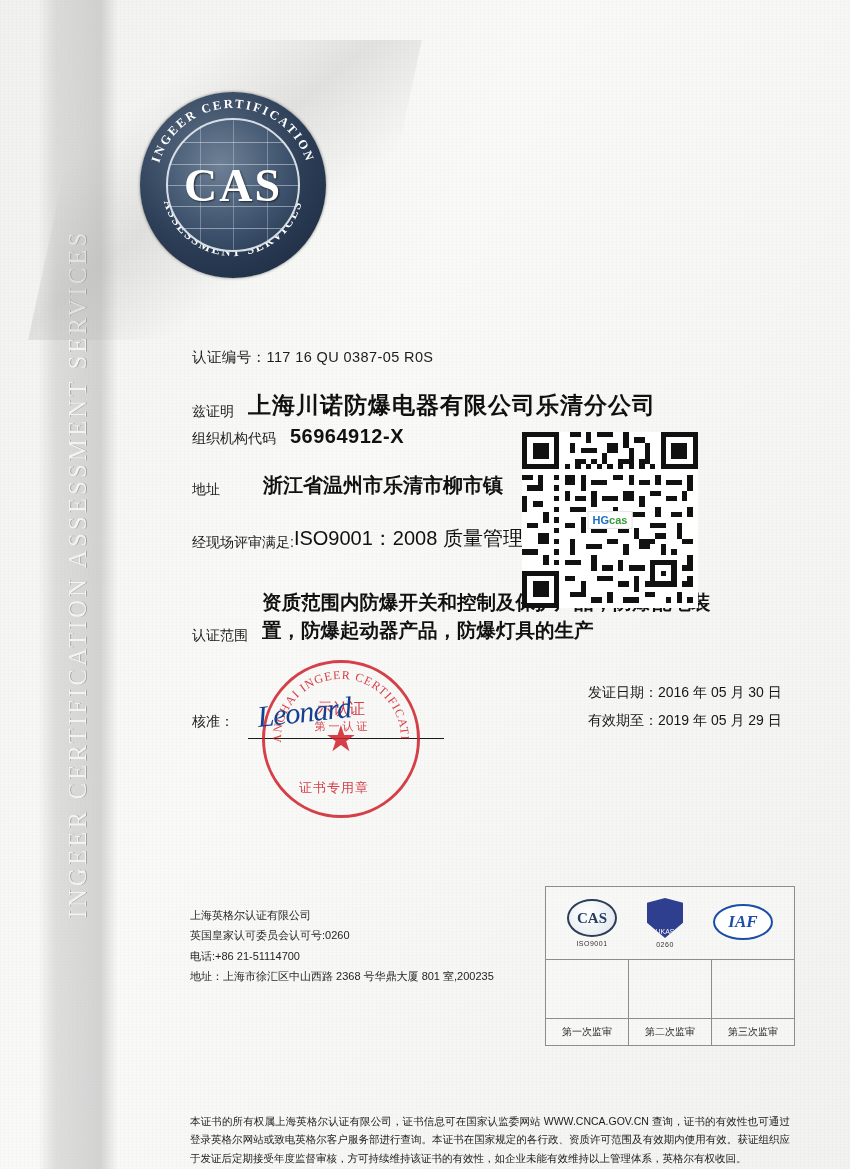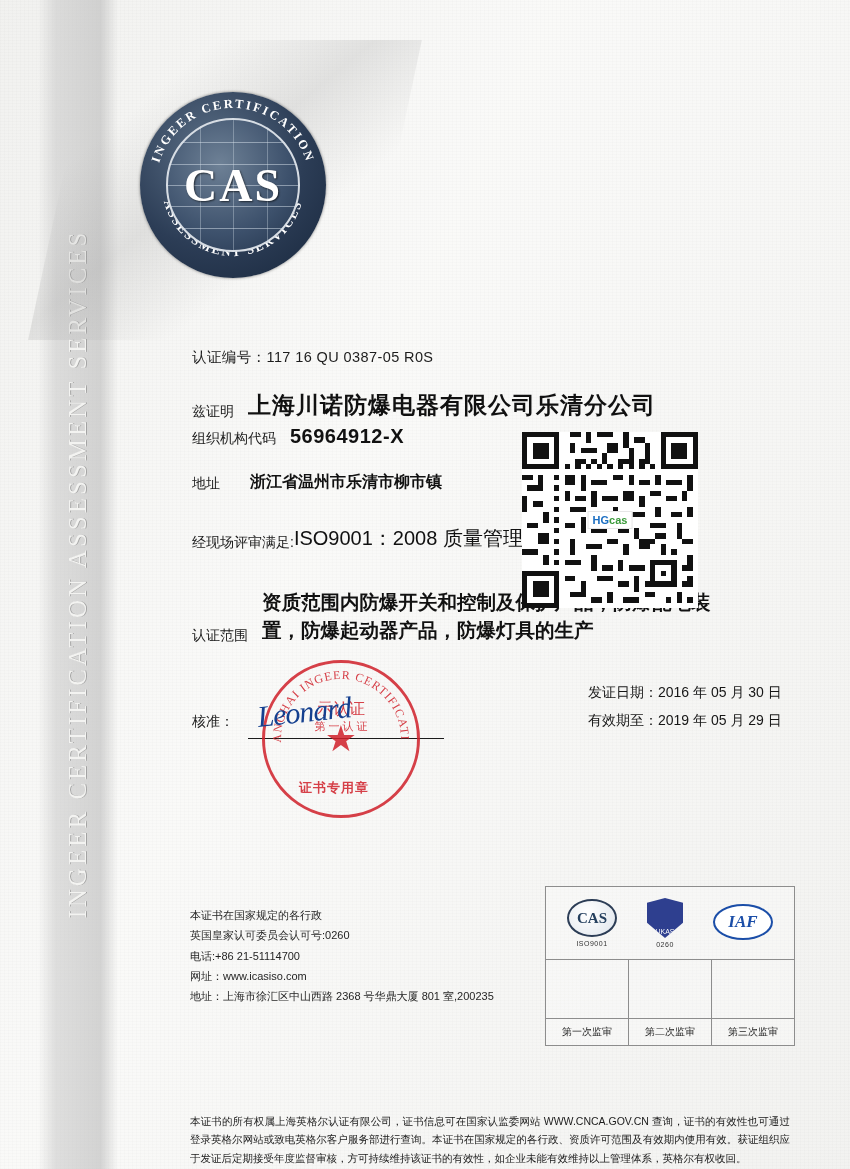--- a/index.html
+++ b/index.html
@@ -172,21 +172,21 @@
     white-space: nowrap;
   }
 
   #f-company { left: 192px; top: 390px; }
   #f-company .val { font-size: 23px; letter-spacing: 1px; }
 
   #f-orgcode { left: 192px; top: 425px; }
   #f-orgcode .val { font-size: 20px; letter-spacing: 0.5px; }
 
   #f-address { left: 192px; top: 472px; }
-  #f-address .val { font-size: 16px; }
+  #f-address .val { font-size: 20px; margin-left: 13px; }
 
   #f-standard { left: 192px; top: 525px; }
   #f-standard .val { font-size: 20px; font-weight: normal; }
 
   #f-scope { left: 192px; top: 588px; }
   #f-scope .val {
     font-size: 19.5px;
     white-space: normal;
     width: 480px;
     line-height: 1.45;
@@ -252,21 +252,20 @@
   }
   .stamp-bottom {
     position: absolute;
     left: 0;
     right: 14px;
     bottom: 18px;
     text-align: center;
     font-size: 13px;
     color: #d0202a;
     letter-spacing: 1px;
-    font-weight: bold;
   }
 
   .dates {
     position: absolute;
     left: 588px;
     top: 678px;
     font-size: 14px;
     color: #161616;
     line-height: 2;
   }
@@ -646,24 +645,23 @@
   </div>
 
   <div class="signature">Leonard</div>
 
   <div class="dates">
     <div><span>发证日期：</span><span>2016 年 05 月 30 日</span></div>
     <div><span>有效期至：</span><span>2019 年 05 月 29 日</span></div>
   </div>
 
   <div class="footer-left">
-    <div>本证书在国家规定的各行政</div>
+    <div>上海英格尔认证有限公司</div>
     <div>英国皇家认可委员会认可号:0260</div>
     <div>电话:+86 21-51114700</div>
-    <div>网址：www.icasiso.com</div>
     <div>地址：上海市徐汇区中山西路 2368 号华鼎大厦 801 室,200235</div>
   </div>
 
   <div class="footer-table">
     <div class="ft-row1">
       <div class="ft-badges">
         <div class="badge">
           <div class="ring">CAS</div>
           <div class="cap">ISO9001</div>
         </div>

